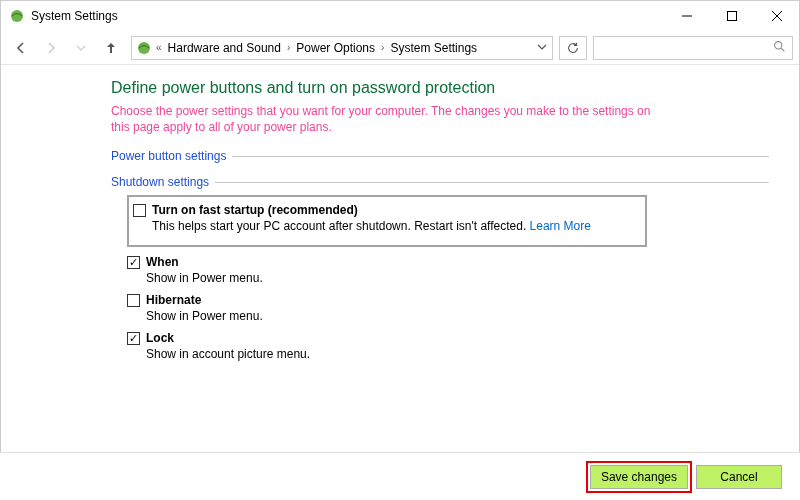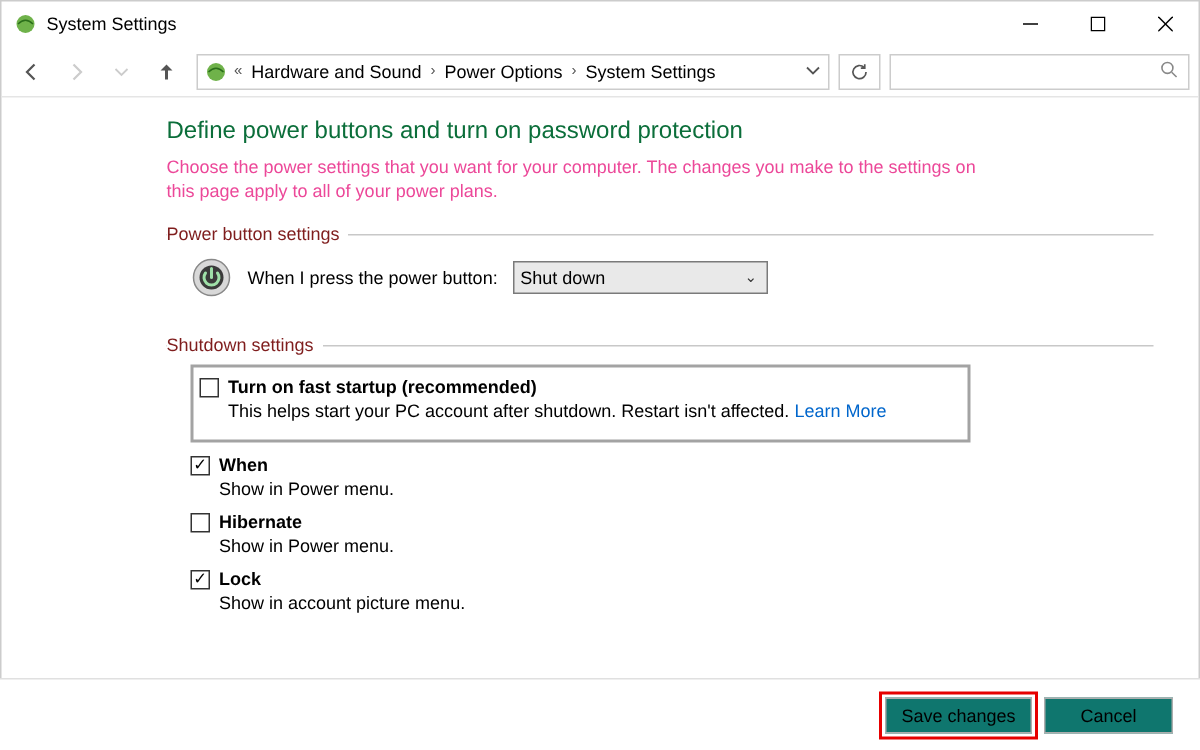--- a/index.html
+++ b/index.html
@@ -30,40 +30,40 @@
   .content { padding: 14px 30px 0 110px; }
   .page-title { color: #0a5a2a; color: #1a6b3b; font-size: 16px; font-weight: 400; margin-bottom: 6px; }
   .page-title { color: #116d3d; }
   .page-title { color: #0f6b3a; }
   
   .page-title { color: #126b42; }
 
   .page-desc { font-size: 12px; color: #ec4899; line-height: 1.35; margin-bottom: 14px; max-width: 560px; }
 
   fieldset.group { border: none; border-top: 1px solid #c8c8c8; padding: 0; margin: 0 0 12px 0; }
-  fieldset.group > legend { font-size: 12px; padding: 0 6px 0 0; color: #7f1d1d; margin-left: 0; }
+  fieldset.group > legend { font-size: 12px; padding: 0 6px 0 0; color: #1d4ed8; margin-left: 0; }
 
   .power-row { display: flex; align-items: center; padding: 8px 0 12px 16px; gap: 10px; }
   .power-row .icon-wrap { width: 28px; height: 28px; }
   .power-select { width: 170px; height: 22px; border: 1px solid #7a7a7a; background: #e9e9e9; font-size: 12px; padding-left: 4px; display: flex; align-items: center; justify-content: space-between; }
   .power-select .sel-caret { padding: 0 6px; color: #333; font-size: 10px; }
 
   .shutdown-list { padding: 6px 0 0 16px; }
   .opt { display: flex; align-items: flex-start; gap: 6px; padding: 2px 0; }
   .chk { width: 13px; height: 13px; border: 1px solid #333; margin-top: 1px; display: inline-flex; align-items: center; justify-content: center; font-size: 10px; line-height: 1; background: #fff; flex-shrink: 0; }
   .chk.checked::after { content: "✓"; font-size: 11px; color: #000; }
   .opt-label { font-weight: 700; }
   .opt-desc { font-size: 12px; color: #000; padding-left: 19px; margin-bottom: 6px; }
   .opt-desc .link { color: #0066cc; }
 
   .highlight-box { border: 2px solid #a3a3a3; padding: 4px 8px 6px 4px; margin-bottom: 6px; display: inline-block; min-width: 520px; }
 
   
   .footer { position: absolute; bottom: 0; left: 0; right: 0; height: 48px; border-top: 1px solid #e0e0e0; display: flex; align-items: center; justify-content: flex-end; padding: 0 18px; gap: 8px; background: #fff; }
-  .btn { min-width: 86px; height: 24px; border: 1px solid #adadad; background: #0f766e; font-size: 12px; display: inline-flex; align-items: center; justify-content: center; padding: 0 10px; }
+  .btn { min-width: 86px; height: 24px; border: 1px solid #adadad; background: #bef264; font-size: 12px; display: inline-flex; align-items: center; justify-content: center; padding: 0 10px; }
   .btn.highlight-border { outline: 2px solid #e60000; outline-offset: 2px; }
 
   a.link { cursor: pointer; }
 </style>
 </head>
 <body>
 
 <div class="titlebar">
   <span class="app-icon">
     <svg width="16" height="16" viewBox="0 0 16 16">
@@ -151,35 +151,20 @@
     </span>
   </div>
 </div>
 
 <div class="content">
   <div class="page-title" style="color:#0b6e3a;">Define power buttons and turn on password protection</div>
   <div class="page-desc">Choose the power settings that you want for your computer. The changes you make to the settings on this page apply to all of your power plans.</div>
 
   <fieldset class="group">
     <legend>Power button settings</legend>
-    <div class="power-row">
-      <span class="icon-wrap">
-        <svg width="28" height="28" viewBox="0 0 28 28">
-          <circle cx="14" cy="14" r="12" fill="#d8d8d8" stroke="#888" stroke-width="1"></circle>
-          <circle cx="14" cy="14" r="8" fill="#3a3a3a"></circle>
-          <path d="M14 8 L14 14" stroke="#9fe0a8" stroke-width="2" stroke-linecap="round"></path>
-          <path d="M10 11 A5 5 0 1 0 18 11" stroke="#9fe0a8" stroke-width="2" fill="none" stroke-linecap="round"></path>
-        </svg>
-      </span>
-      <span>When I press the power button:</span>
-      <div class="power-select">
-        <span>Shut down</span>
-        <span class="sel-caret">⌄</span>
-      </div>
-    </div>
   </fieldset>
 
   <fieldset class="group">
     <legend>Shutdown settings</legend>
     <div class="shutdown-list">
 
       <div class="highlight-box">
         <div class="opt">
           <span class="chk"></span>
           <span class="opt-label">Turn on fast startup (recommended)</span>

